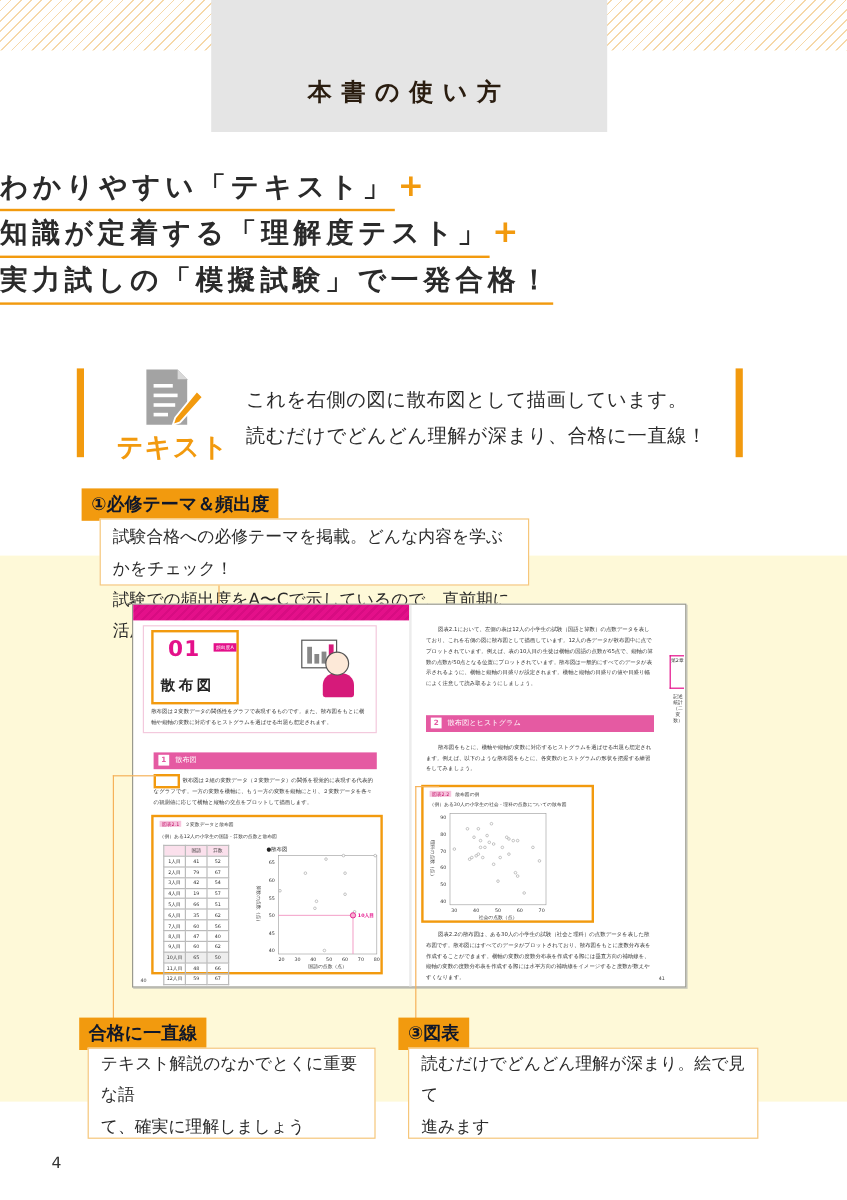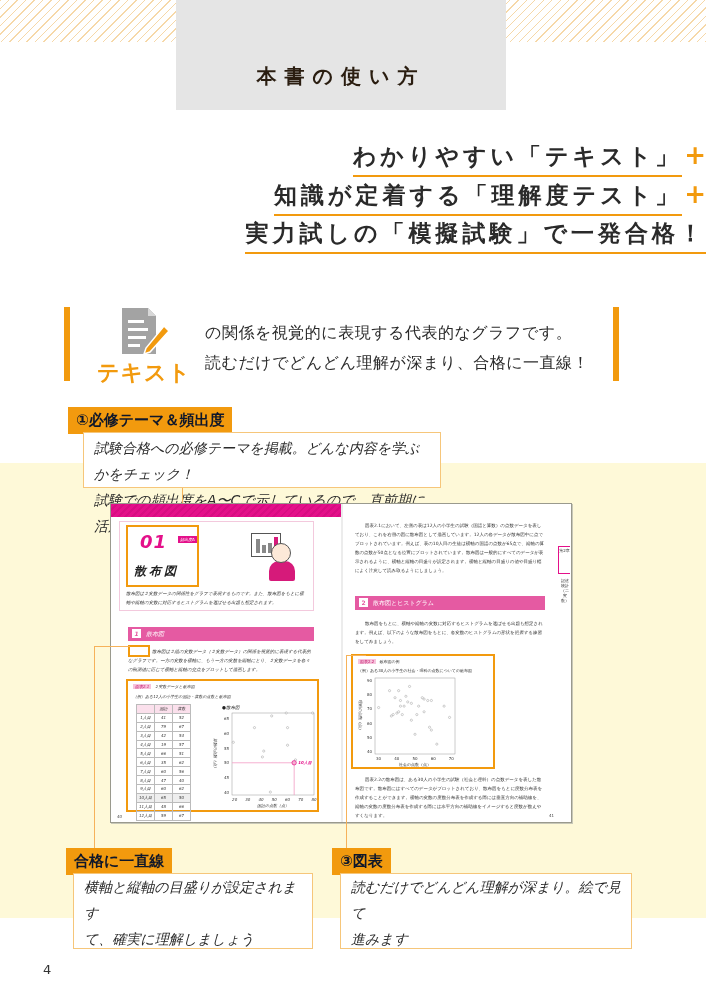--- a/index.html
+++ b/index.html
@@ -10,21 +10,21 @@
     position: absolute; left: 0; top: 0; width: 706px; height: 42px;
     background: repeating-linear-gradient(135deg, #f6d8a8 0 1px, #ffffff 1px 6px);
   }
   .title-block {
     position: absolute; left: 176px; top: 0; width: 330px; height: 110px;
     background: #e5e5e5; display: flex; align-items: flex-end; justify-content: center;
     padding-bottom: 20px;
   }
   .title-block span { font-size: 20px; font-weight: bold; letter-spacing: 8px; color: #2a1d10; }
 
-  .headline { position: absolute; left: 0; width: 706px; text-align: right; }
+  .headline { position: absolute; left: 0; width: 706px; text-align: left; }
   .headline .line {
     display: inline-block; font-size: 23px; font-weight: bold; letter-spacing: 4px; color: #2a2a2a;
     border-bottom: 2px solid #f29a0e; padding-bottom: 3px;
   }
   .headline .plus { color: #f29a0e; font-size: 26px; font-weight: bold; margin-left: 2px; }
 
   .bar-left, .bar-right { position: absolute; top: 307px; width: 6px; height: 74px; background: #f29a0e; }
   .bar-left { left: 64px; } .bar-right { left: 613px; }
 
   .text-icon { position: absolute; left: 120px; top: 306px; width: 50px; height: 55px; }
@@ -32,30 +32,30 @@
   .intro-text { position: absolute; left: 205px; top: 318px; font-size: 16px; line-height: 30px; color: #2a2a2a; letter-spacing: 0.5px; }
 
   .yellow-bg { position: absolute; left: 0; top: 463px; width: 706px; height: 455px; background: #fef9d8; }
 
   .tag {
     position: absolute; background: #f29a0e; color: #0f172a; font-size: 15px; font-weight: bold;
     padding: 4px 8px; height: 27px; line-height: 19px;
   }
   .callout {
     position: absolute; background: #ffffff; border: 1px solid #f6c67a; font-size: 14px; line-height: 26px;
-    color: #2a2a2a; padding: 6px 10px; font-style: italic;
+    color: #2a2a2a; padding: 6px 10px;
   }
 
   .connector { position: absolute; background: #f6b25a; }
 
   
   .spread { position: absolute; left: 110px; top: 503px; width: 462px; height: 320px; background: #ffffff; border: 1px solid #9a9a8e; box-shadow: 1px 1px 0 #c8c8b8; }
   .pink-stripe { position: absolute; left: 0; top: 0; width: 230px; height: 13px;
     background: repeating-linear-gradient(135deg, #e4108a 0 3px, #d80c82 3px 5px); }
-  .page-left { position: absolute; left: 0; top: 13px; width: 261px; height: 305px; font-style: italic; }
+  .page-left { position: absolute; left: 0; top: 13px; width: 261px; height: 305px; }
   .page-right { position: absolute; left: 232px; top: 0; width: 228px; height: 318px; }
   .gutter { position: absolute; left: 230px; top: 0; width: 2px; height: 318px; background: #ececec; }
 
   .hero-box { position: absolute; left: 8px; top: 4px; width: 195px; height: 90px; border: 1px solid #f3c9dd; }
   .num-box { position: absolute; left: 15px; top: 8px; width: 73px; height: 62px; border: 2px solid #f29a0e; }
   .num { position: absolute; left: 12px; top: 4px; font-size: 18px; color: #e4108a; font-weight: bold; letter-spacing: 1px; }
   .freq-badge { position: absolute; left: 50px; top: 9px; background: #e4108a; color: #fff; font-size: 4px; padding: 1px 2px; }
   .topic-title { position: absolute; left: 6px; top: 36px; font-size: 12px; font-weight: bold; letter-spacing: 3px; color: #222; }
   .hero-text { position: absolute; left: 15px; top: 72px; width: 180px; font-size: 4.5px; line-height: 9px; color: #333; }
 
@@ -111,21 +111,21 @@
   <path d="M2 2 H28 L36 10 V48 H2 Z" fill="#a3a3a3"></path>
   <path d="M28 2 V10 H36" fill="#d8d8d8"></path>
   <rect x="8" y="14" width="16" height="3" fill="#fff"></rect>
   <rect x="8" y="22" width="20" height="3" fill="#fff"></rect>
   <rect x="8" y="30" width="18" height="3" fill="#fff"></rect>
   <rect x="8" y="38" width="12" height="3" fill="#fff"></rect>
   <path d="M44 20 L49 25 L30 46 L24 48 L26 42 Z" fill="#f29a0e" stroke="#fff" stroke-width="1.5"></path>
 </svg>
 <div class="text-icon-label">テキスト</div>
 <div class="intro-text">
-  <div>の関係を視覚的に表現する代表的なグラフです。</div>
+  <div>これを右側の図に散布図として描画しています。</div>
   <div>読むだけでどんどん理解が深まり、合格に一直線！</div>
 </div>
 
 <div class="yellow-bg"></div>
 
 <div class="tag" style="left:68px; top:407px;">①必修テーマ＆頻出度</div>
 <div class="callout" style="left:83px; top:432px; width:358px; height:56px; padding-top:2px;">
   <div>試験合格への必修テーマを掲載。どんな内容を学ぶかをチェック！</div>
   <div>試験での頻出度をA〜Cで示しているので、直前期に活用しましょう</div>
 </div>
@@ -328,21 +328,21 @@
   </div>
 </div>
 
 <div class="connector" style="left:94px; top:646px; width:1px; height:208px;"></div>
 <div class="connector" style="left:94px; top:646px; width:36px; height:1px;"></div>
 <div class="connector" style="left:346px; top:655px; width:1px; height:200px;"></div>
 <div class="connector" style="left:346px; top:655px; width:20px; height:1px;"></div>
 
 <div class="tag" style="left:66px; top:848px;">合格に一直線</div>
 <div class="callout" style="left:73px; top:873px; width:240px; height:76px; padding-top:0px;">
-  <div>横軸と縦軸の目盛りが設定されます</div>
+  <div>テキスト解説のなかでとくに重要な語</div>
   <div>て、確実に理解しましょう</div>
 </div>
 
 <div class="tag" style="left:332px; top:848px;">③図表</div>
 <div class="callout" style="left:340px; top:873px; width:292px; height:76px; padding-top:0px;">
   <div>読むだけでどんどん理解が深まり。絵で見て</div>
   <div>進みます</div>
 </div>
 
 <div class="footer-page">4</div>

